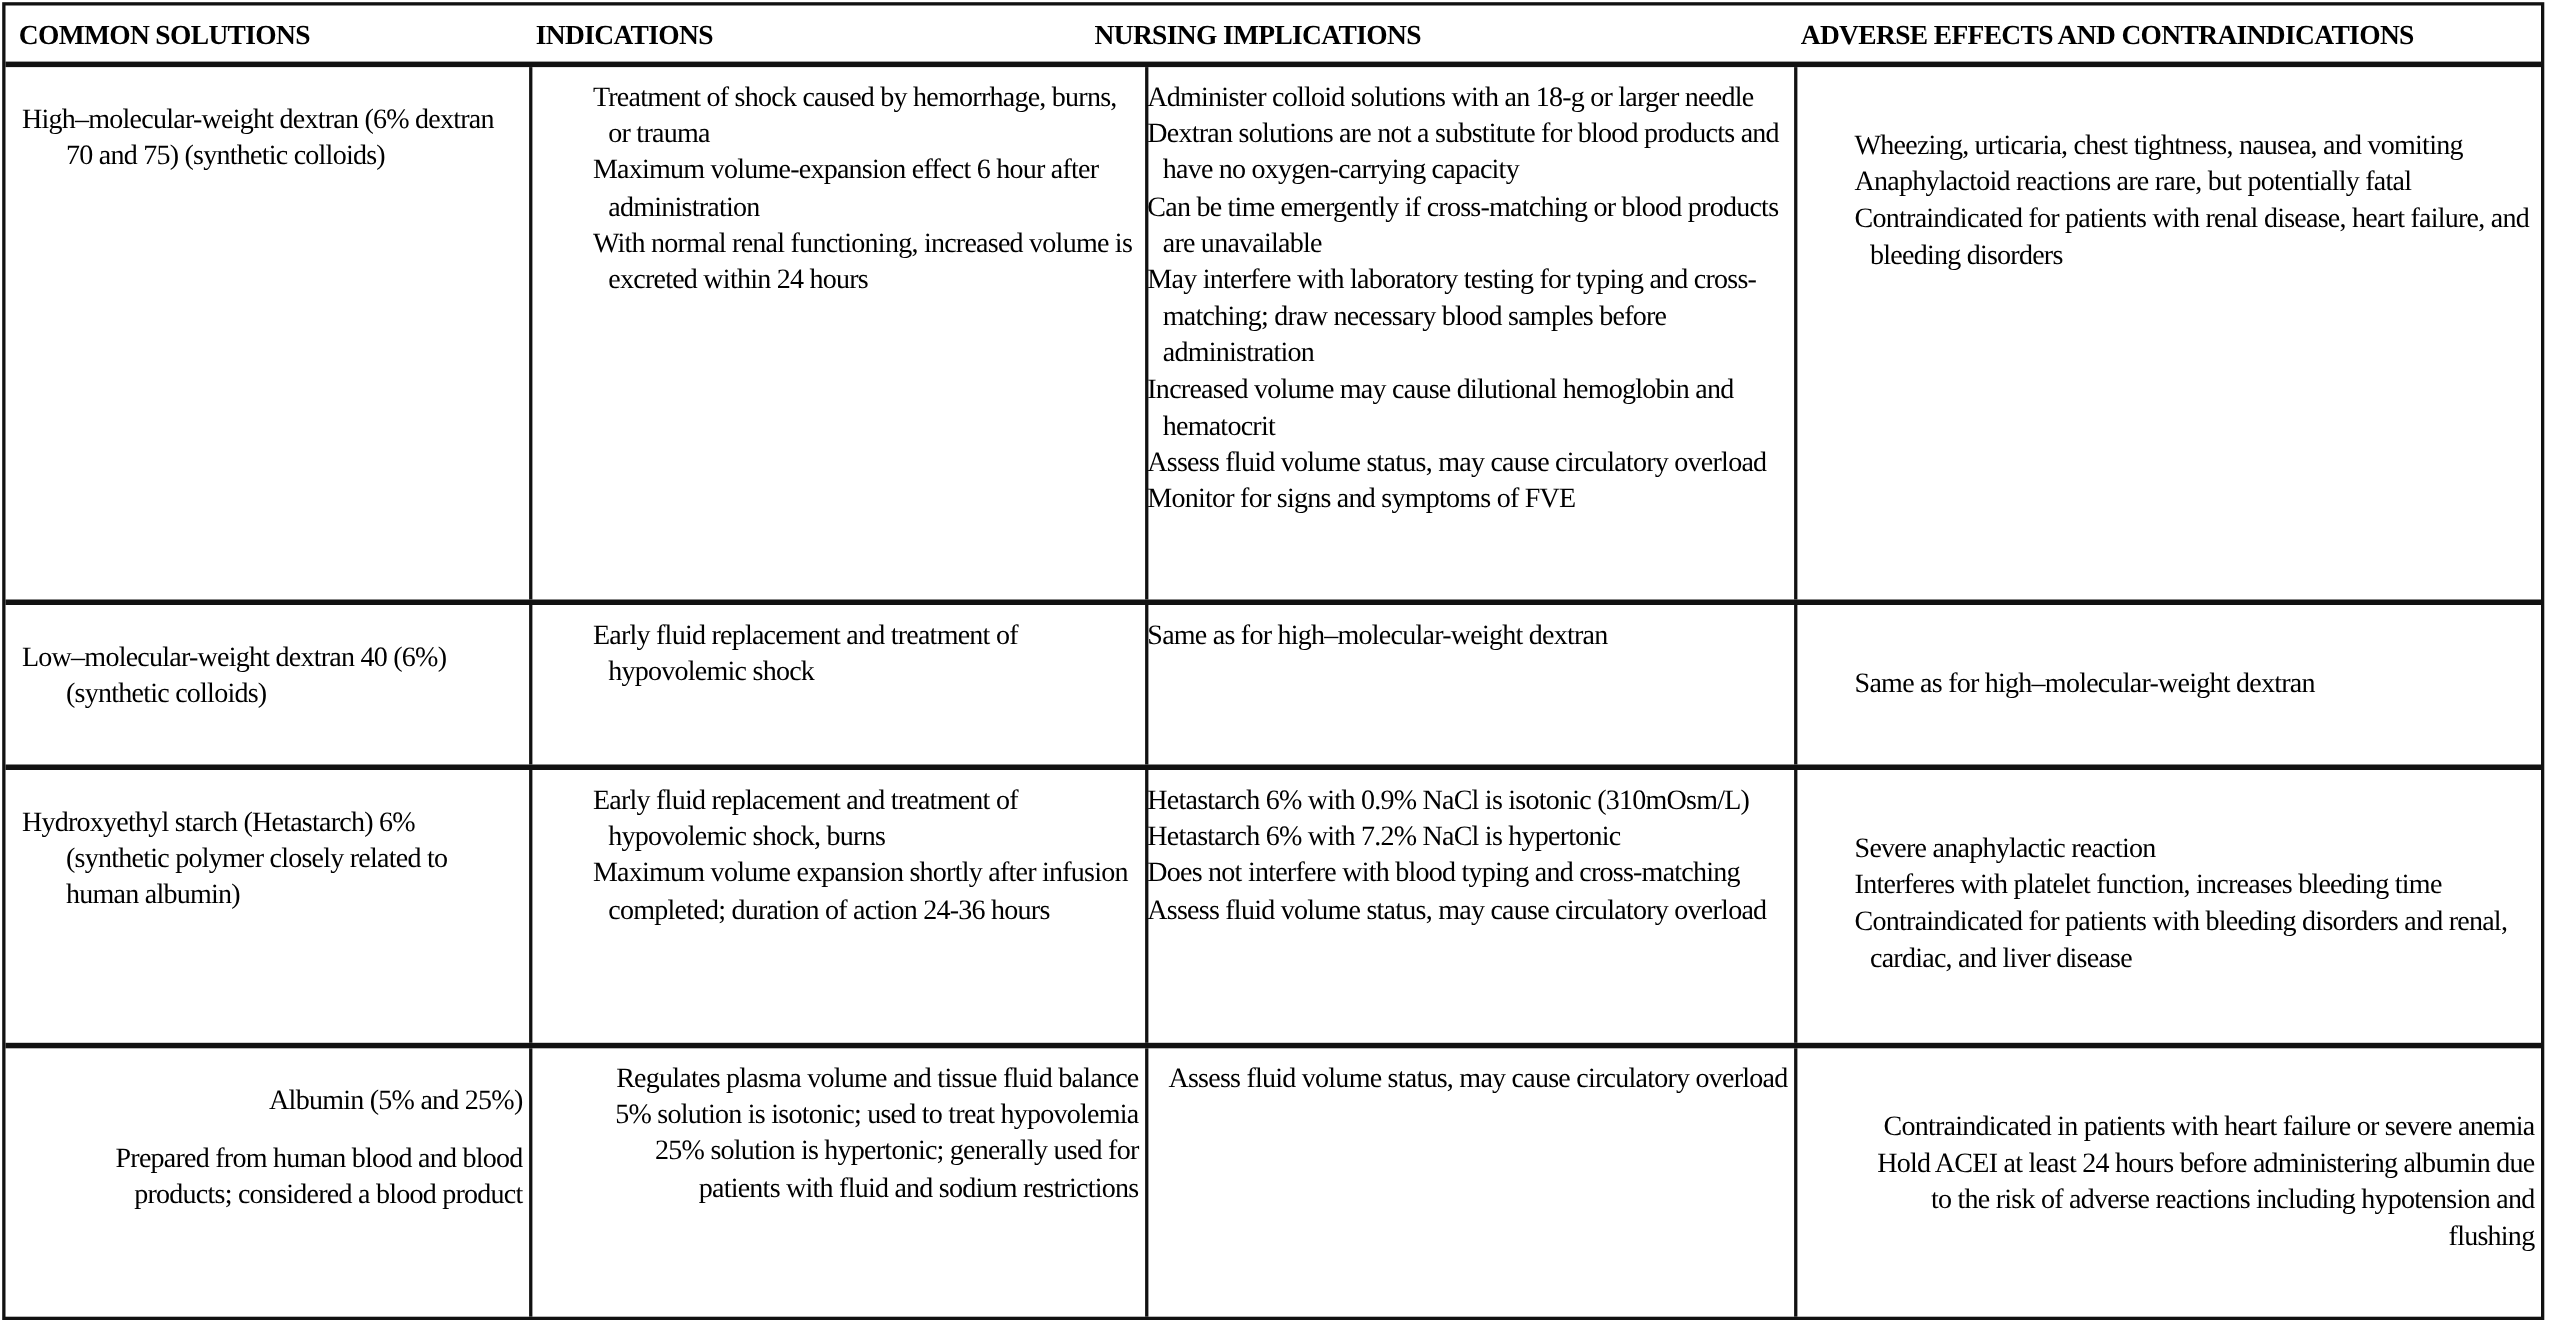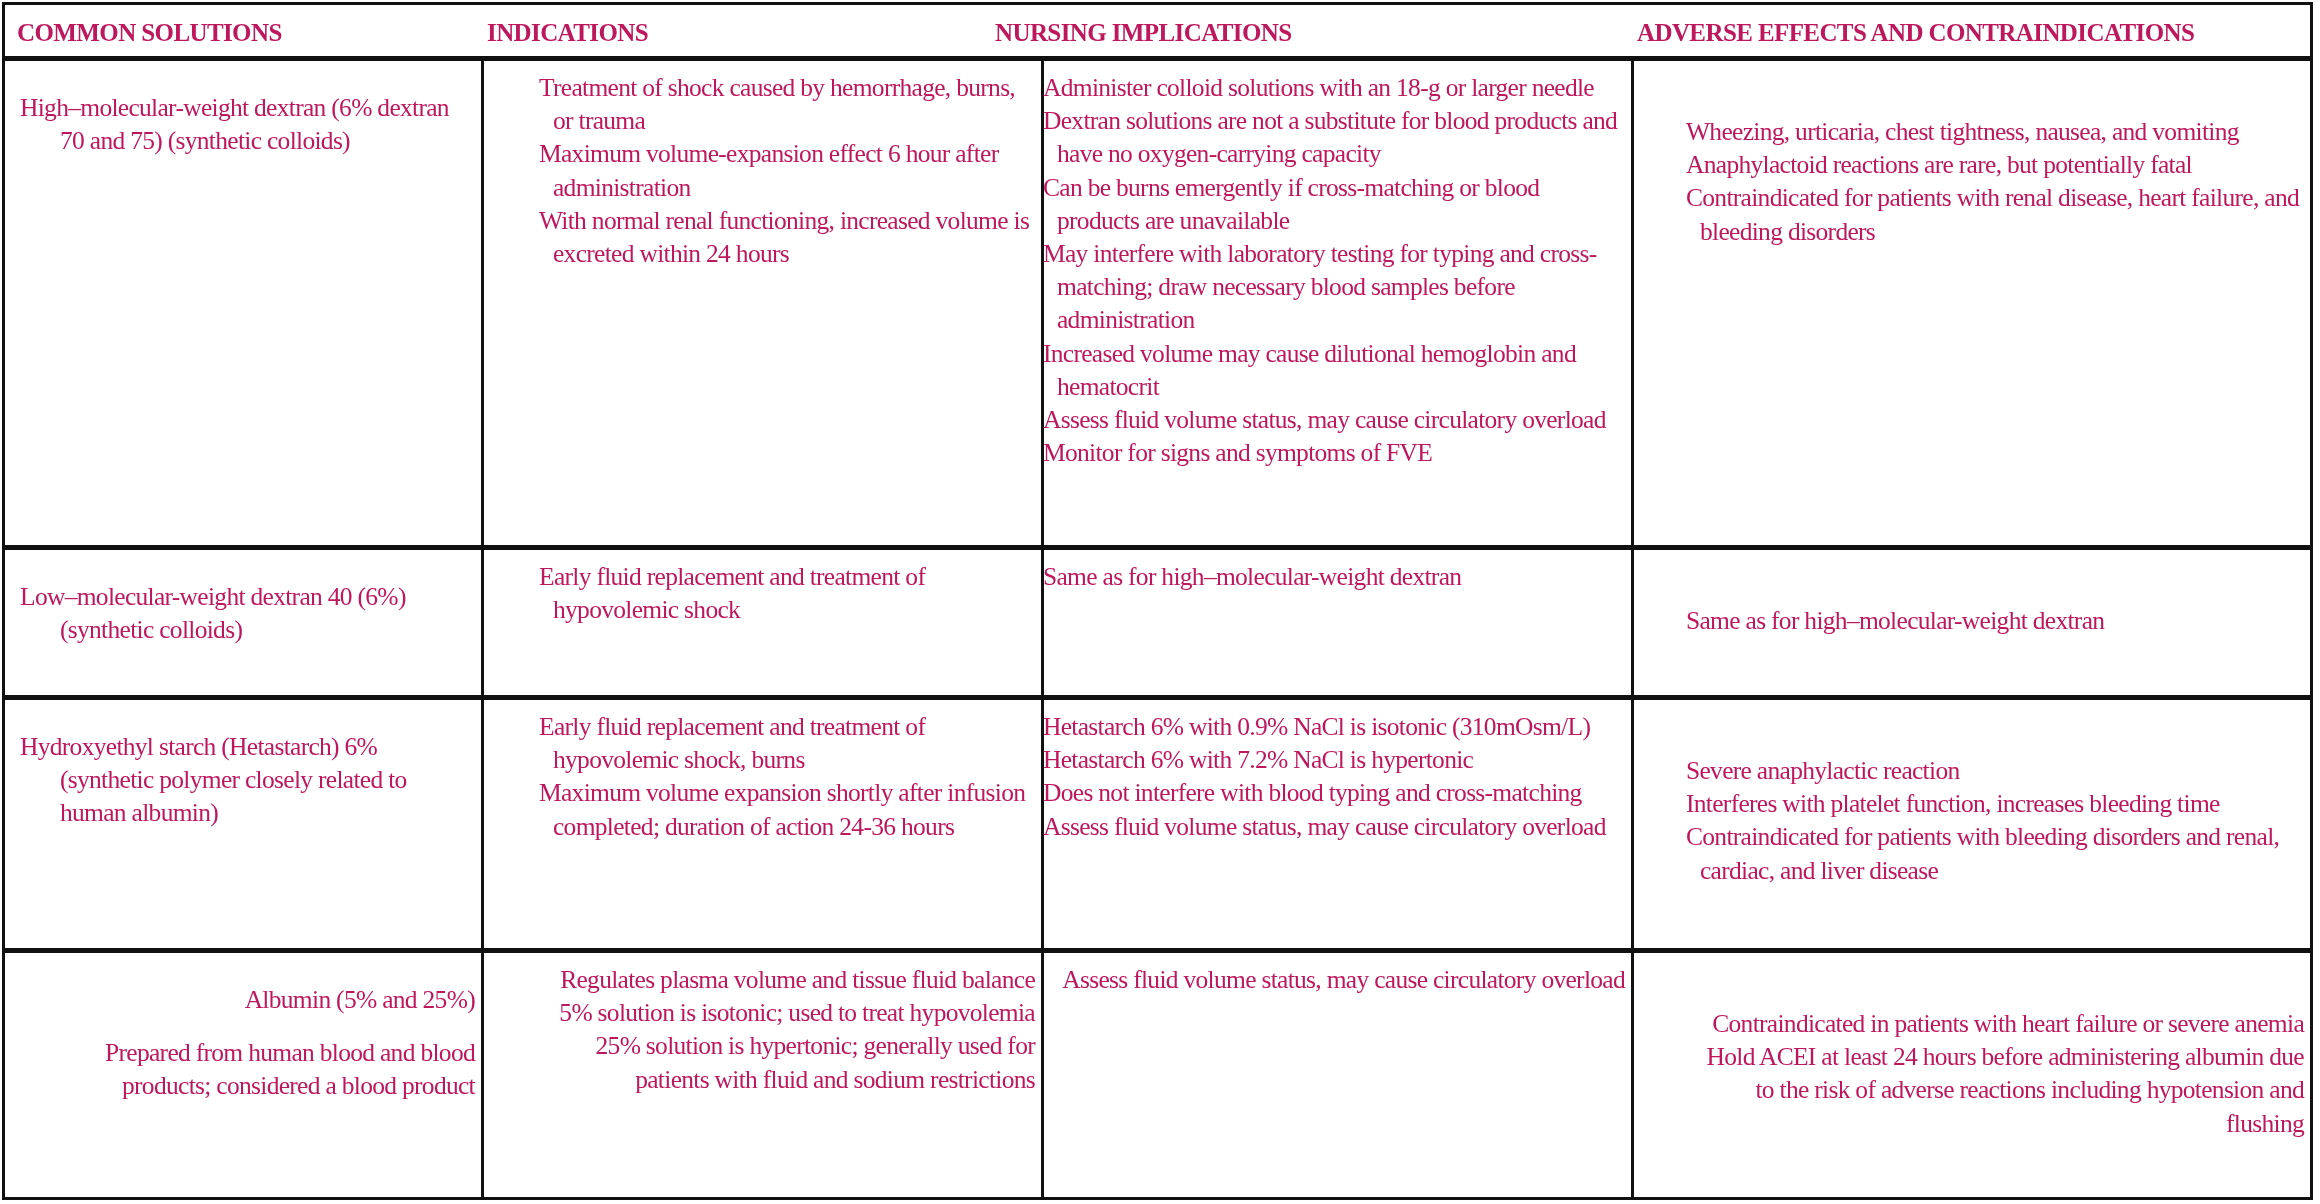--- a/index.html
+++ b/index.html
@@ -1,21 +1,21 @@
 <!DOCTYPE html>
 <html><head>
   <meta charset="utf-8">
   <style>
     html, body { margin: 0; padding: 0; background: #ffffff; }
     body { width: 2320px; height: 1204px; overflow: hidden; position: relative; }
     .table {
       position: absolute; left: 2px; top: 2px; width: 2311px; height: 1198px;
       border: 3px solid #111; box-sizing: border-box;
       font-family: "Liberation Serif", "DejaVu Serif", serif;
-      color: #be185d;
+      color: #000000;
     }
     .hdr {
       position: absolute; left: 0; top: 0; right: 0; height: 56px;
       border-bottom: 5px solid #111; box-sizing: border-box;
     }
     .hdr .h {
       position: absolute; top: 14px;
       font-weight: bold; font-size: 25px; letter-spacing: -0.6px;
       white-space: nowrap;
     }
@@ -66,21 +66,21 @@
       <div class="items">
         <div class="item">Treatment of shock caused by hemorrhage, burns, or trauma</div>
         <div class="item">Maximum volume-expansion effect 6 hour after administration</div>
         <div class="item">With normal renal functioning, increased volume is excreted within 24 hours</div>
       </div>
     </div>
     <div class="cell c3">
       <div class="items">
         <div class="item">Administer colloid solutions with an 18-g or larger needle</div>
         <div class="item">Dextran solutions are not a substitute for blood products and have no oxygen-carrying capacity</div>
-        <div class="item">Can be burns emergently if cross-matching or blood products are unavailable</div>
+        <div class="item">Can be time emergently if cross-matching or blood products are unavailable</div>
         <div class="item">May interfere with laboratory testing for typing and cross-matching; draw necessary blood samples before administration</div>
         <div class="item">Increased volume may cause dilutional hemoglobin and hematocrit</div>
         <div class="item">Assess fluid volume status, may cause circulatory overload</div>
         <div class="item">Monitor for signs and symptoms of FVE</div>
       </div>
     </div>
     <div class="cell c4">
       <div class="items">
         <div class="item">Wheezing, urticaria, chest tightness, nausea, and vomiting</div>
         <div class="item">Anaphylactoid reactions are rare, but potentially fatal</div>

